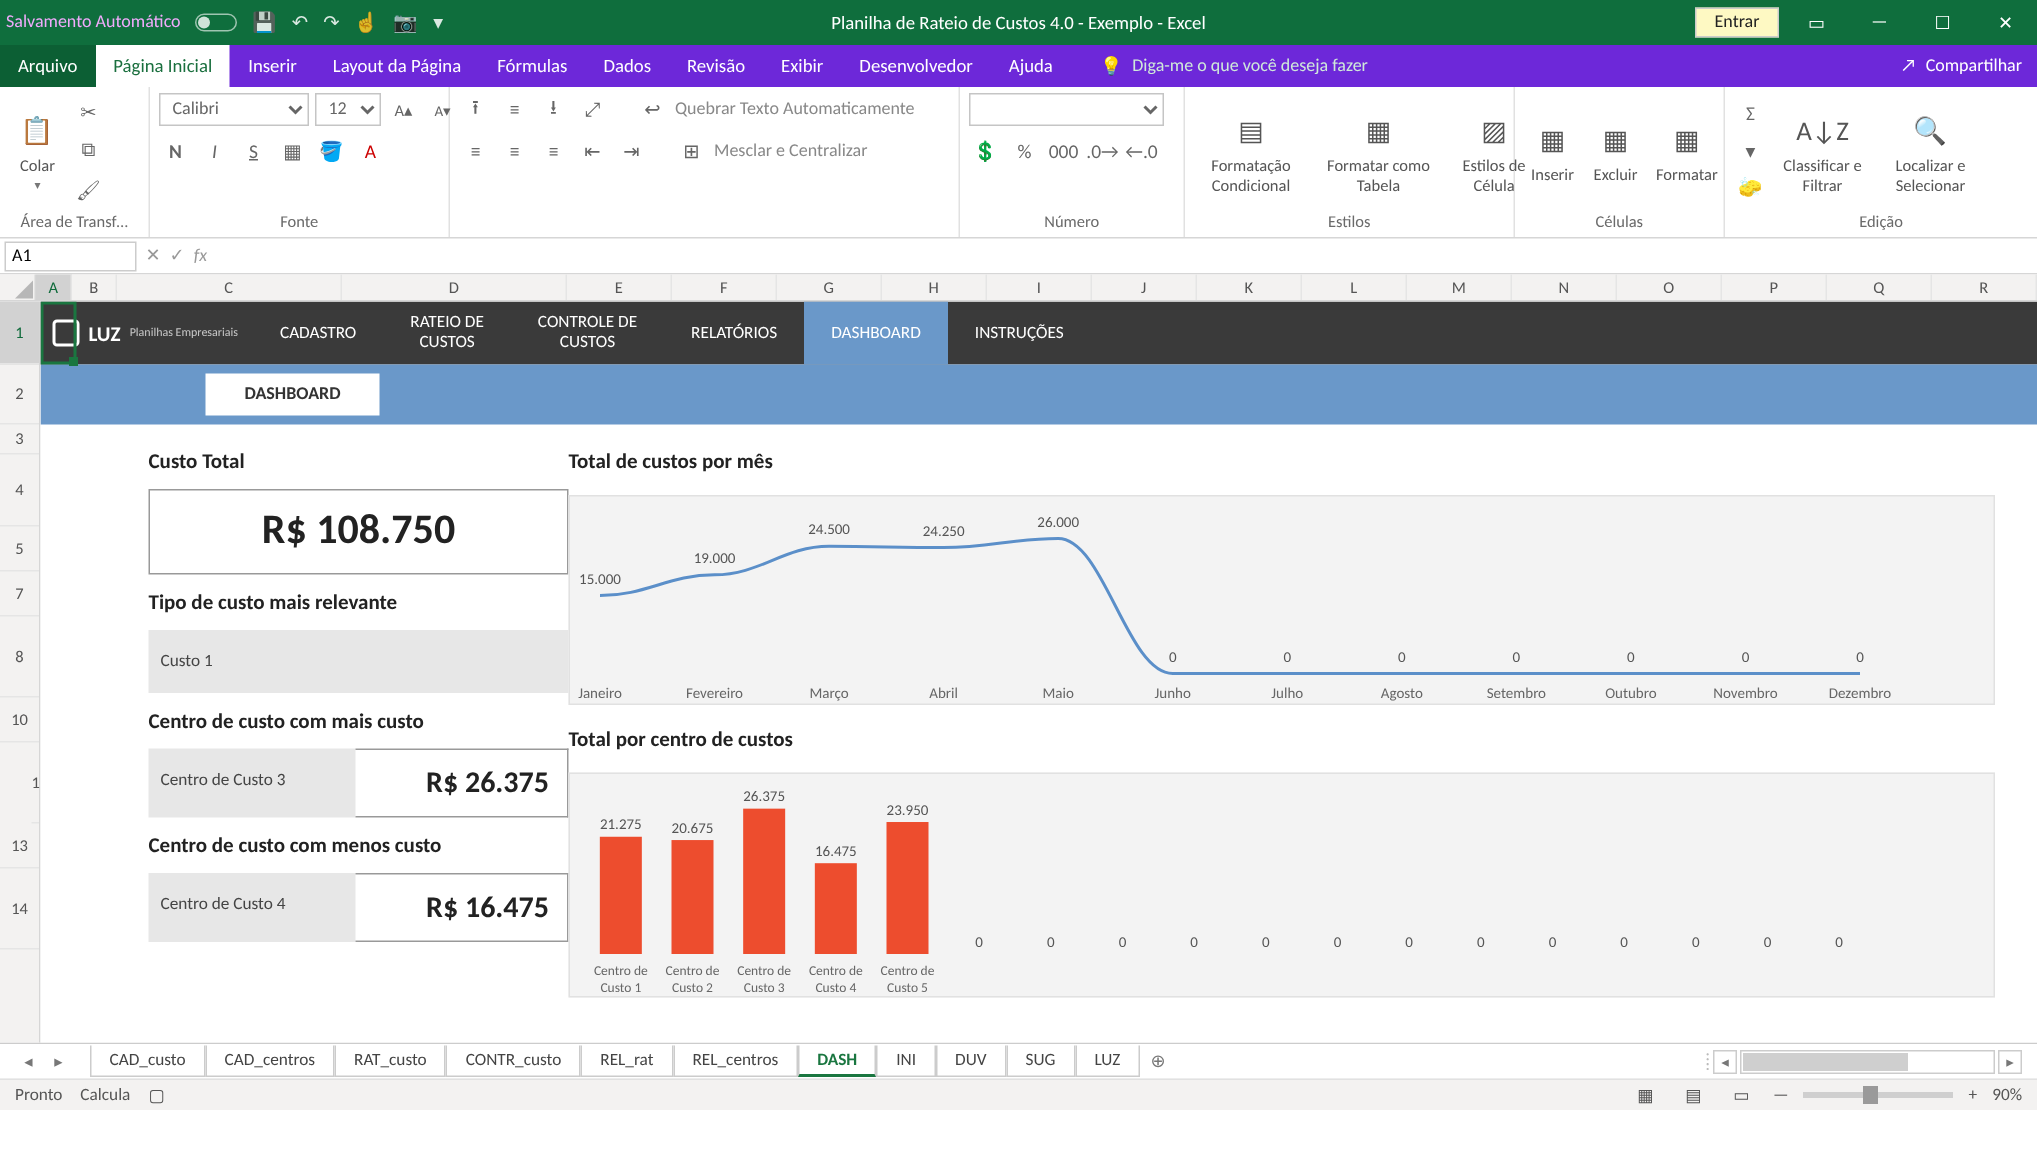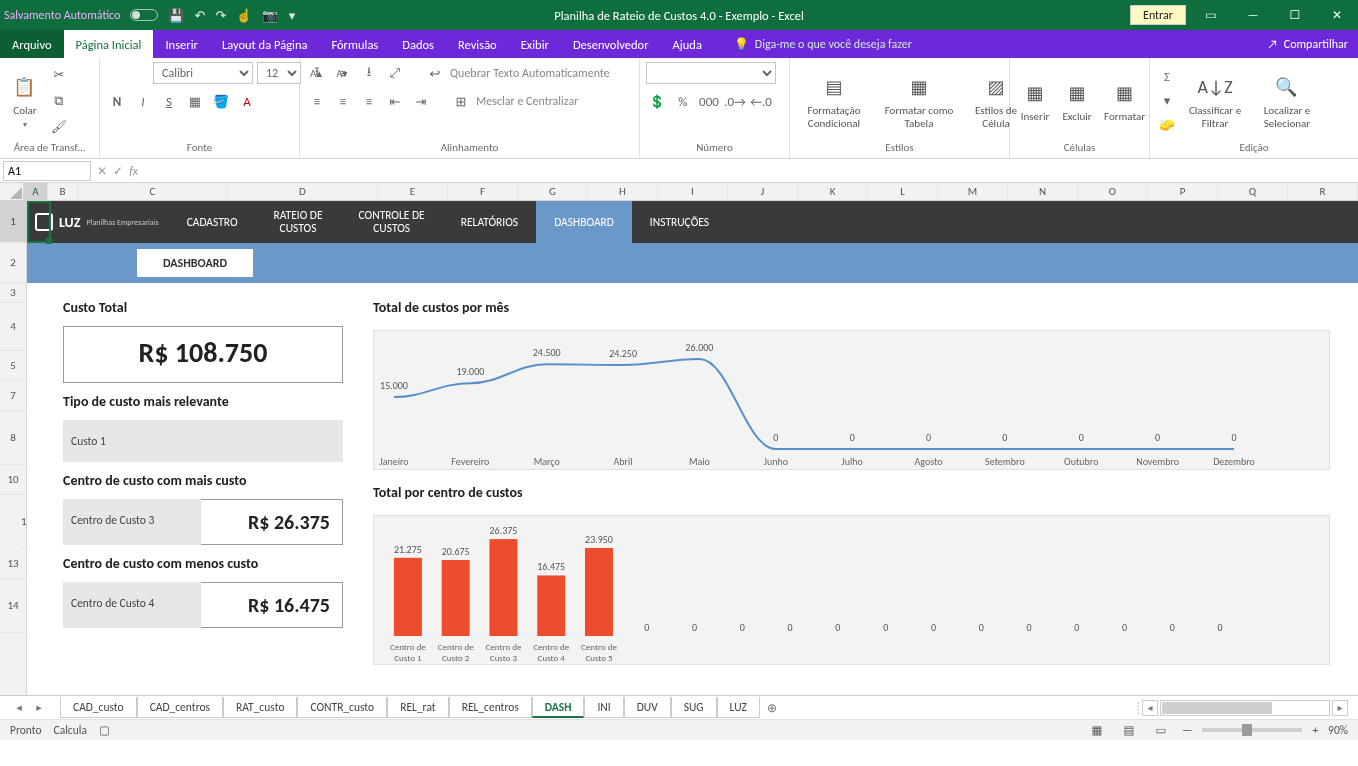--- a/index.html
+++ b/index.html
@@ -50,21 +50,21 @@
 .rowlbl{height:20px;font-size:11px;color:#555;text-align:center;border-bottom:1px solid #e5e5e5;line-height:20px;}
 .rowlbl.sel{background:#d2d2d2;color:#0f6b3b;}
 .cellarea{flex:1;position:relative;background:#fff;overflow:hidden;}
 
 .navbar{height:42px;background:#3a3a3a;display:flex;align-items:stretch;color:#fff;}
 .logo{display:flex;align-items:center;gap:6px;padding:0 10px 0 8px;font-size:12px;}
 .navitem{padding:0 18px;display:flex;align-items:center;justify-content:center;text-align:center;font-size:11.5px;line-height:1.1;cursor:default;}
 .navitem.active{background:#6a98c9;}
 .bluebar{height:40px;background:#6a98c9;display:flex;align-items:center;}
 .dtab{background:#fff;color:#333;height:28px;margin-left:110px;padding:0 26px;display:flex;align-items:center;font-weight:600;font-size:12px;}
-.content{display:flex;gap:30px;padding:16px 28px 0 36px;}
+.content{display:flex;padding:16px 28px 0 36px;margin-left:36px;}
 .leftpane{width:280px;display:flex;flex-direction:column;gap:10px;}
 .kh{font-weight:700;font-size:14px;color:#222;}
 .bignum{border:1px solid #999;text-align:center;font-size:28px;font-weight:700;color:#222;padding:8px 4px 12px;}
 .kvrow{display:flex;gap:0;}
 .kvlabel{flex:1.05;background:#e7e7e7;font-size:11.5px;color:#444;padding:14px 8px;}
 .kvval{flex:1;border-top:1px solid #999;border-right:1px solid #999;border-bottom:1px solid #999;text-align:right;font-weight:700;font-size:20px;color:#222;padding:10px 12px;}
 .rightpane{flex:1;display:flex;flex-direction:column;gap:14px;}
 .charttitle{font-weight:700;font-size:14px;color:#222;}
 .chartbox{background:#f3f3f3;border:1px solid #e1e1e1;position:relative;}
 .chart1{height:140px;}
@@ -148,21 +148,21 @@
         <span class="ibtn">✂</span>
         <span class="ibtn">⧉</span>
         <span class="ibtn">🖌</span>
       </div>
     </div>
     <div class="glabel">Área de Transf…</div>
   </div>
   <div class="group" style="width:200px;">
     <div class="gcontent" style="flex-direction:column;align-items:flex-start;gap:6px;">
       <div class="btnrow">
-        <select class="fontcombo" style="width:100px;margin-left:47px;"><option>Calibri</option></select>
+        <select class="fontcombo" style="width:100px;"><option>Calibri</option></select>
         <select class="fontcombo" style="width:44px;"><option>12</option></select>
         <span class="ibtn" style="font-size:11px;">A▴</span>
         <span class="ibtn" style="font-size:10px;">A▾</span>
       </div>
       <div class="btnrow">
         <span class="ibtn" style="font-weight:700;">N</span>
         <span class="ibtn" style="font-style:italic;">I</span>
         <span class="ibtn" style="text-decoration:underline;">S</span>
         <span class="ibtn">▦</span>
         <span class="ibtn">🪣</span>
@@ -186,21 +186,20 @@
         <span class="ibtn">≡</span>
         <span class="ibtn">≡</span>
         <span class="ibtn">≡</span>
         <span class="ibtn">⇤</span>
         <span class="ibtn">⇥</span>
         <span style="width:10px;"></span>
         <span class="ibtn">⊞</span>
         <span style="font-size:12px;color:#888;">Mesclar e Centralizar</span>
       </div>
     </div>
-    <div class="glabel">Alinhamento</div>
   </div>
   <div class="group" style="width:150px;">
     <div class="gcontent" style="flex-direction:column;align-items:flex-start;gap:6px;">
       <select class="fontcombo" style="width:130px;"><option></option></select>
       <div class="btnrow">
         <span class="ibtn">💲</span>
         <span class="ibtn">%</span>
         <span class="ibtn">000</span>
         <span class="ibtn">.0→</span>
         <span class="ibtn">←.0</span>

